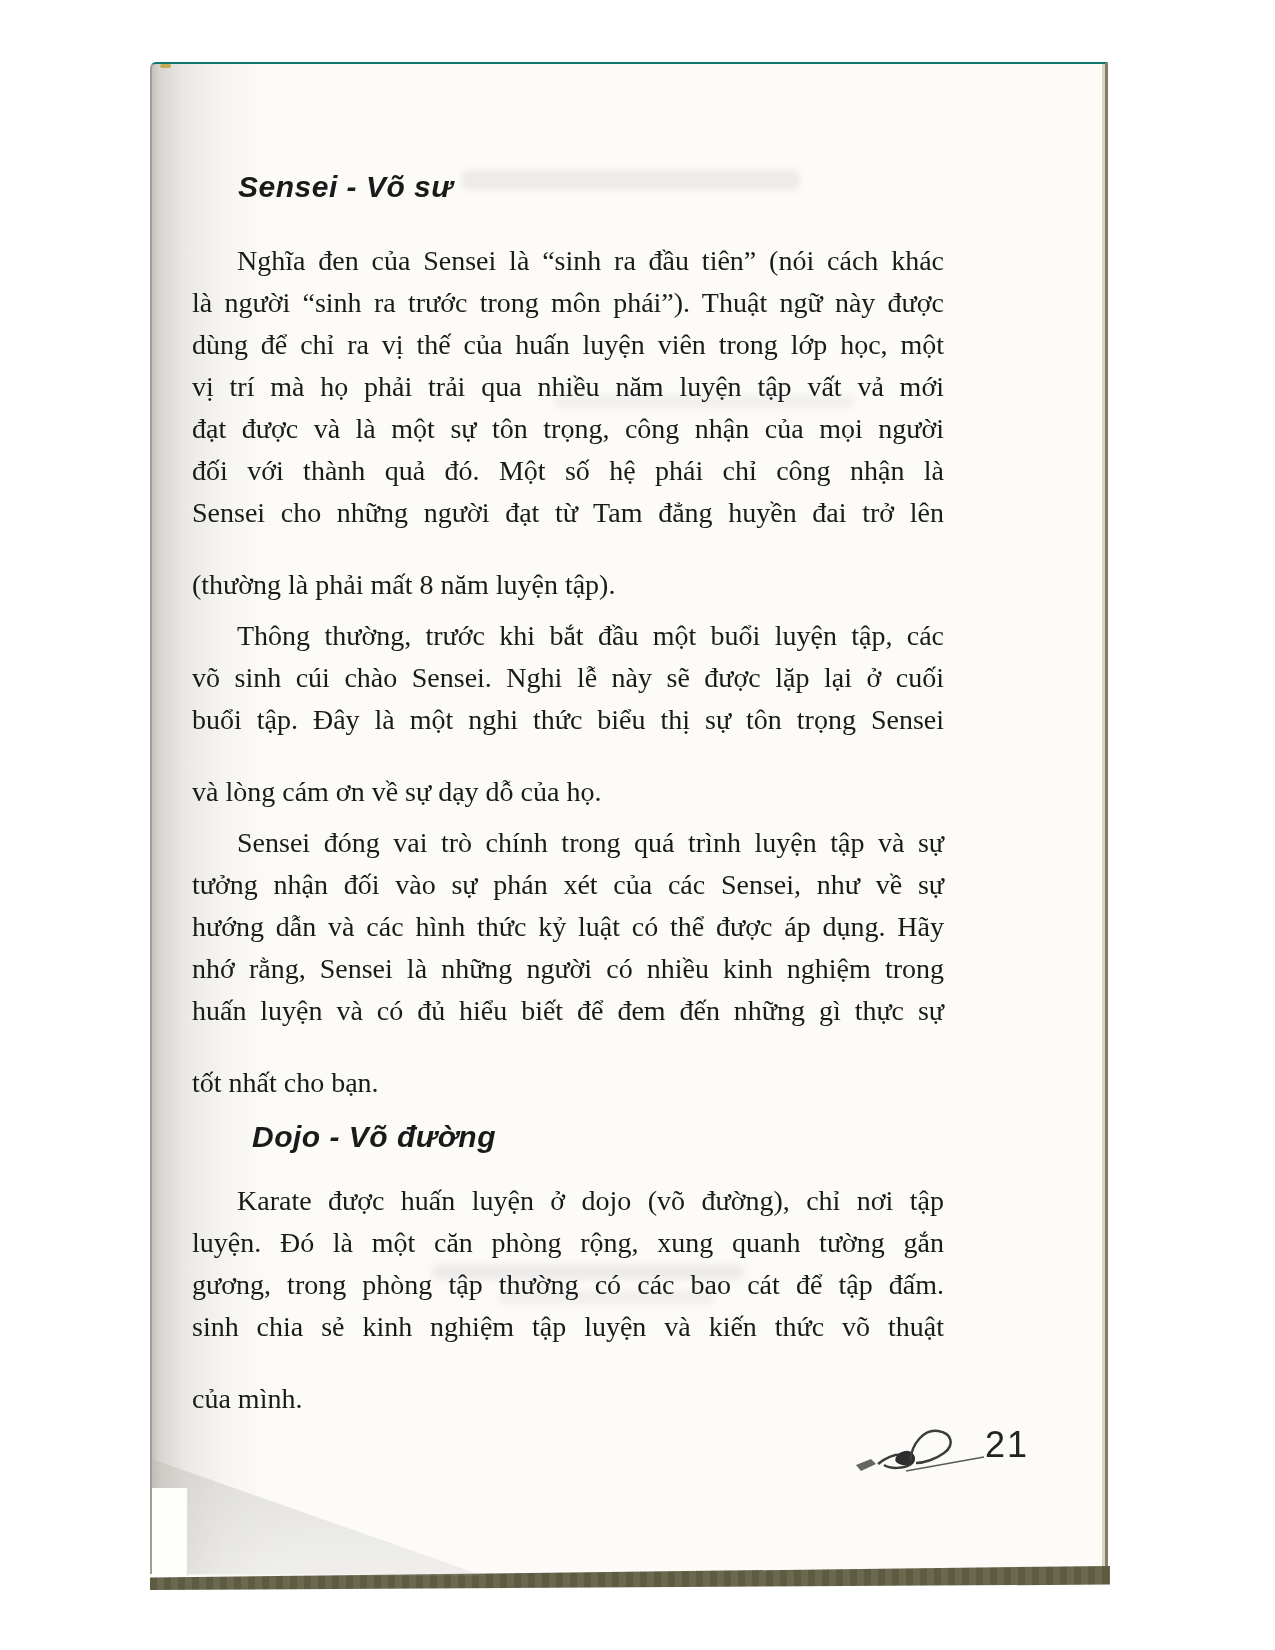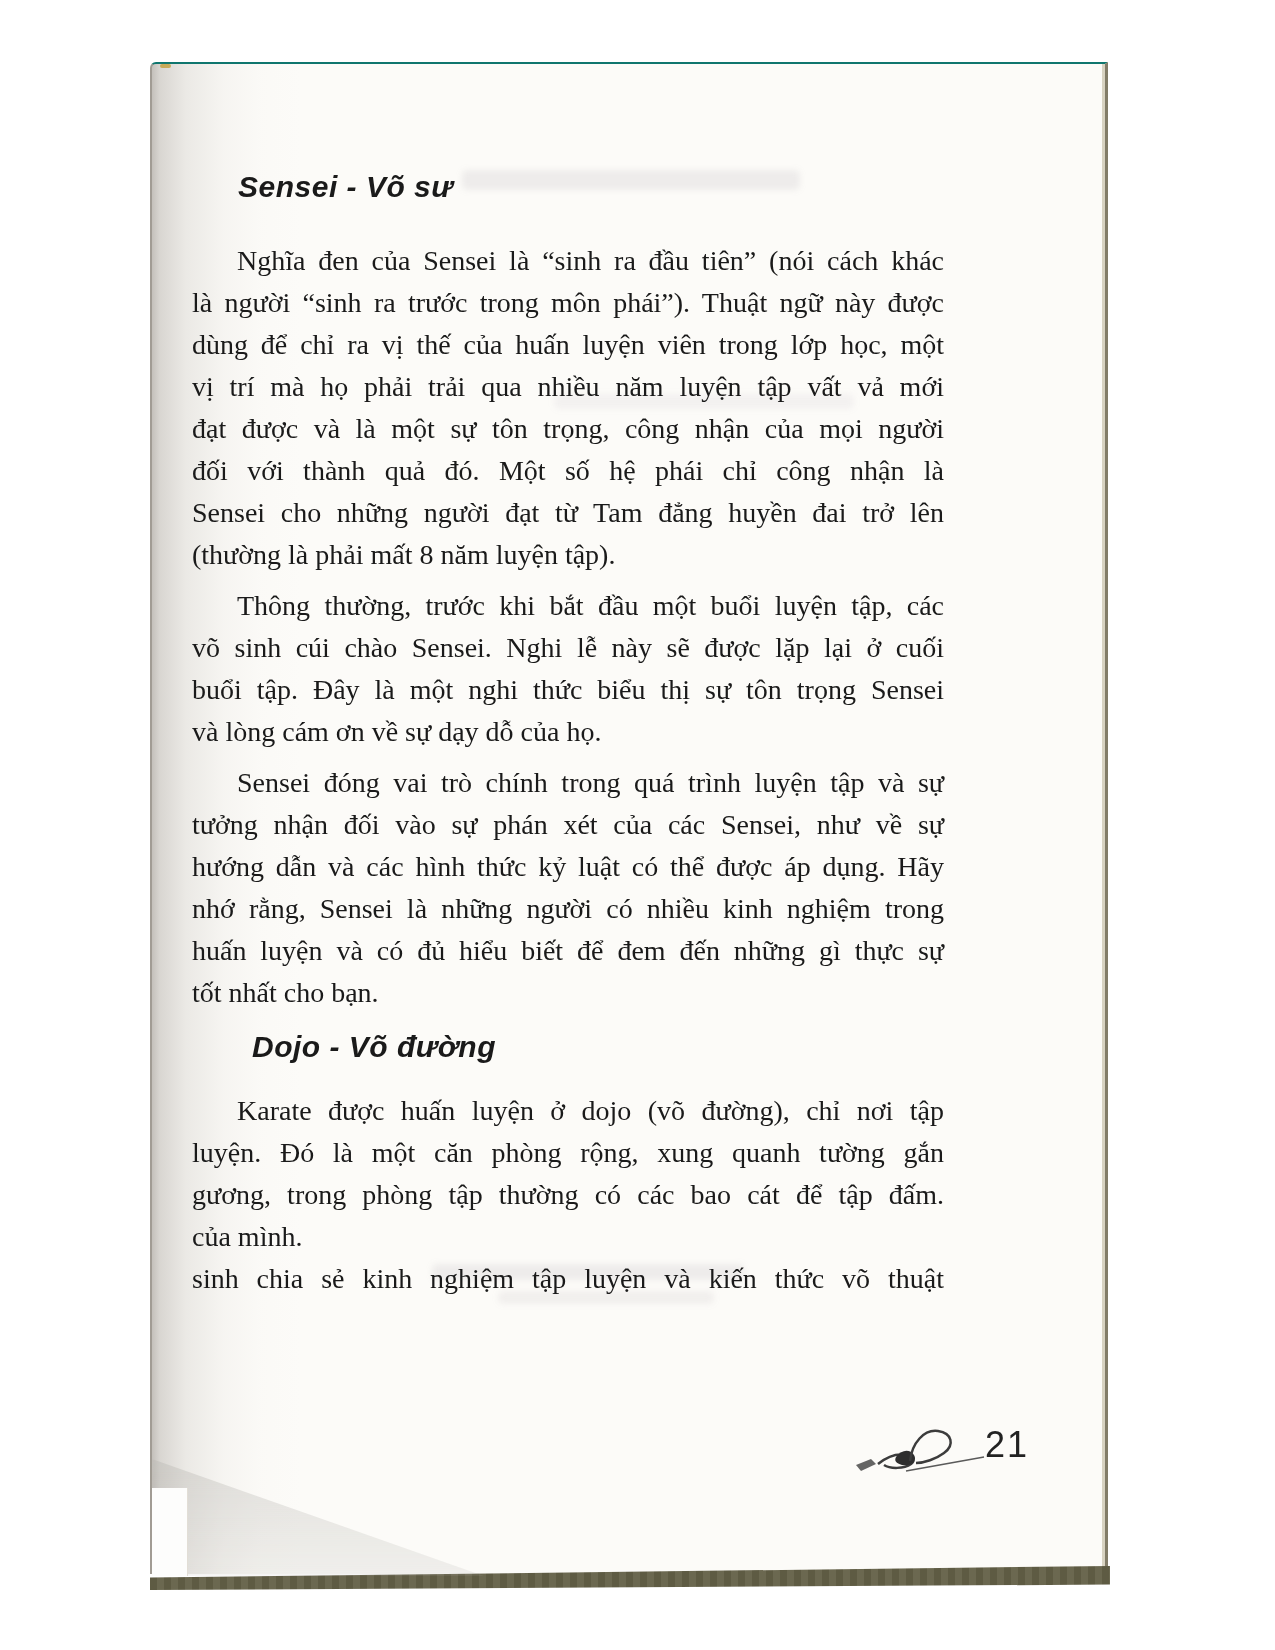--- a/index.html
+++ b/index.html
@@ -76,21 +76,21 @@
     font-family: "Liberation Sans", sans-serif;
     font-style: italic; font-weight: bold;
     font-size: 30px; line-height: 38px;
     letter-spacing: 0.5px;
     margin: 0 0 34px 46px;
   }
   .heading.second { margin: 14px 0 24px 60px; }
   .para { margin: 0 0 9px 0; }
   .line { text-align: justify; text-align-last: justify; white-space: nowrap; }
   .line.first { text-indent: 45px; }
-  .line.last { text-align-last: left; white-space: normal; }
+  .line.last { text-align-last: left; white-space: normal; margin-top: 30px; }
   
   .scribble {
     position: absolute; left: 700px; top: 1355px;
     width: 135px; height: 60px; z-index: 6;
   }
   .pagenum {
     position: absolute; left: 833px; top: 1360px; z-index: 6;
     font-family: "Liberation Sans", sans-serif;
     font-size: 36px; letter-spacing: 2px;
     color: #222222;
@@ -149,22 +149,22 @@
           <div class="line">huấn luyện và có đủ hiểu biết để đem đến những gì thực sự</div>
           <div class="line last">tốt nhất cho bạn.</div>
         </div>
 
       <h2 class="heading second">Dojo - Võ đường</h2>
 
       <div class="para">
           <div class="line first">Karate được huấn luyện ở dojo (võ đường), chỉ nơi tập</div>
           <div class="line">luyện. Đó là một căn phòng rộng, xung quanh tường gắn</div>
           <div class="line">gương, trong phòng tập thường có các bao cát để tập đấm.</div>
+          <div class="line">sinh chia sẻ kinh nghiệm tập luyện và kiến thức võ thuật</div>
           <div class="line last">của mình.</div>
-          <div class="line">sinh chia sẻ kinh nghiệm tập luyện và kiến thức võ thuật</div>
         </div>
     </div>
 
     <svg class="scribble" viewBox="0 0 135 60">
       <path d="M4 46 l15 -6 5 5 -15 7 z" fill="#4a4a4a" opacity="0.85"></path>
       <path d="M26 45 C36 37, 44 34, 54 36 C61 38, 64 41, 59 45 C52 50, 38 50, 32 46" fill="none" stroke="#3c3c3c" stroke-width="2.5"></path>
       <path d="M44 38 C50 30, 58 30, 62 36 C66 42, 58 48, 50 46 C44 44, 42 42, 44 38 Z" fill="#2e2e2e"></path>
       <path d="M58 42 C60 24, 72 10, 86 12 C100 14, 103 26, 92 34 C84 40, 72 44, 64 44" fill="none" stroke="#3c3c3c" stroke-width="2.5"></path>
       <path d="M54 52 L132 38" fill="none" stroke="#5a5a5a" stroke-width="1.6"></path>
     </svg>

